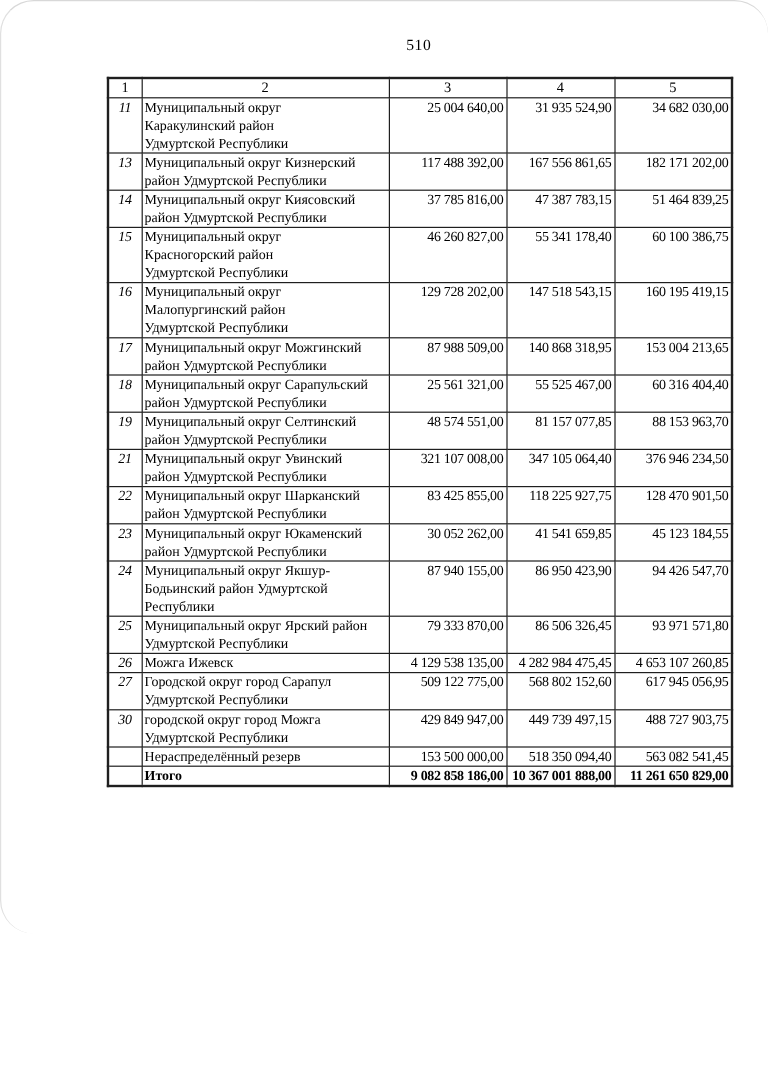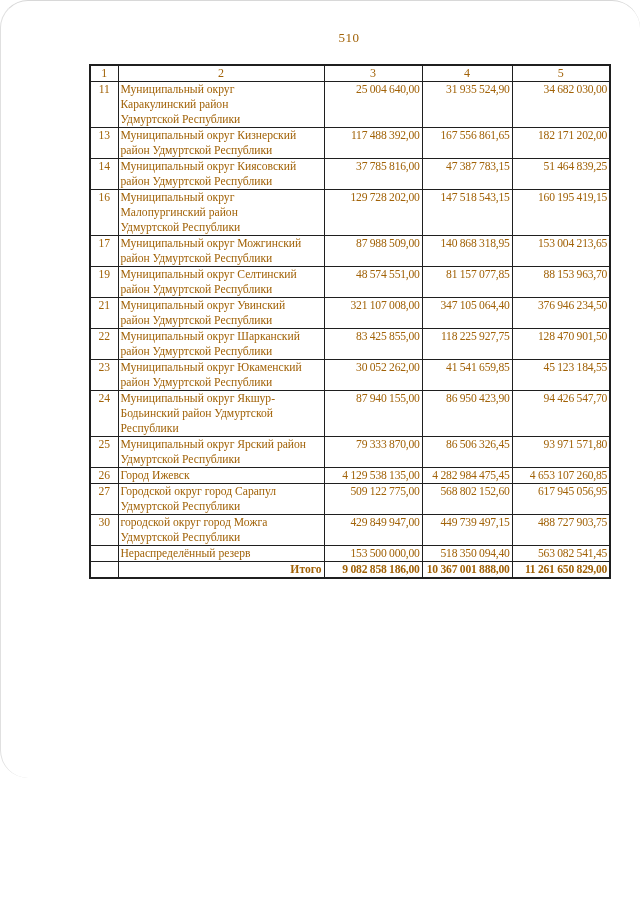--- a/index.html
+++ b/index.html
@@ -10,21 +10,21 @@
   .sheet {
     position: relative;
     width: 640px;
     height: 778px;
     background: #ffffff;
     border-top: 1px solid #d8d8d8;
     border-left: 1px solid #e0e0e0;
     box-sizing: border-box;
     overflow: hidden;
     font-family: "Liberation Serif", "DejaVu Serif", serif;
-    color: #a16207;
+    color: #000000;
     border-radius: 28px;
   }
   .page-number {
     position: absolute;
     top: 29px;
     left: 88px;
     width: 520px;
     text-align: center;
     font-size: 13px;
     letter-spacing: 0.5px;
@@ -55,37 +55,37 @@
   table.alloc th {
     font-weight: normal;
     text-align: center;
     font-size: 12px;
     height: 14px;
     padding: 0;
   }
   td.num {
     text-align: center;
     padding: 0 1px;
+    font-style: italic;
   }
   td.name {
     padding: 0 3px 1px 5px;
     white-space: pre-line;
   }
   td.val {
     text-align: right;
     white-space: nowrap;
     letter-spacing: -0.25px;
     padding: 0 1px 0 0;
   }
   tr.total-row td {
     font-weight: bold;
   }
   tr.total-row td.name {
     white-space: normal;
-    text-align: right;
   }
 </style>
 </head>
 <body>
 
 <div class="sheet">
 
   <div class="page-number">510</div>
 
   <table class="alloc">
@@ -125,35 +125,52 @@
     </tr>
         <tr>
       <td class="num">14</td>
       <td class="name">Муниципальный округ Киясовский
 район Удмуртской Республики</td>
       <td class="val">37 785 816,00</td>
       <td class="val">47 387 783,15</td>
       <td class="val">51 464 839,25</td>
     </tr>
         <tr>
+      <td class="num">15</td>
+      <td class="name">Муниципальный округ
+Красногорский район
+Удмуртской Республики</td>
+      <td class="val">46 260 827,00</td>
+      <td class="val">55 341 178,40</td>
+      <td class="val">60 100 386,75</td>
+    </tr>
+        <tr>
       <td class="num">16</td>
       <td class="name">Муниципальный округ
 Малопургинский район
 Удмуртской Республики</td>
       <td class="val">129 728 202,00</td>
       <td class="val">147 518 543,15</td>
       <td class="val">160 195 419,15</td>
     </tr>
         <tr>
       <td class="num">17</td>
       <td class="name">Муниципальный округ Можгинский
 район Удмуртской Республики</td>
       <td class="val">87 988 509,00</td>
       <td class="val">140 868 318,95</td>
       <td class="val">153 004 213,65</td>
+    </tr>
+        <tr>
+      <td class="num">18</td>
+      <td class="name">Муниципальный округ Сарапульский
+район Удмуртской Республики</td>
+      <td class="val">25 561 321,00</td>
+      <td class="val">55 525 467,00</td>
+      <td class="val">60 316 404,40</td>
     </tr>
         <tr>
       <td class="num">19</td>
       <td class="name">Муниципальный округ Селтинский
 район Удмуртской Республики</td>
       <td class="val">48 574 551,00</td>
       <td class="val">81 157 077,85</td>
       <td class="val">88 153 963,70</td>
     </tr>
         <tr>
@@ -192,21 +209,21 @@
         <tr>
       <td class="num">25</td>
       <td class="name">Муниципальный округ Ярский район
 Удмуртской Республики</td>
       <td class="val">79 333 870,00</td>
       <td class="val">86 506 326,45</td>
       <td class="val">93 971 571,80</td>
     </tr>
         <tr>
       <td class="num">26</td>
-      <td class="name">Город Ижевск</td>
+      <td class="name">Можга Ижевск</td>
       <td class="val">4 129 538 135,00</td>
       <td class="val">4 282 984 475,45</td>
       <td class="val">4 653 107 260,85</td>
     </tr>
         <tr>
       <td class="num">27</td>
       <td class="name">Городской округ город Сарапул
 Удмуртской Республики</td>
       <td class="val">509 122 775,00</td>
       <td class="val">568 802 152,60</td>

